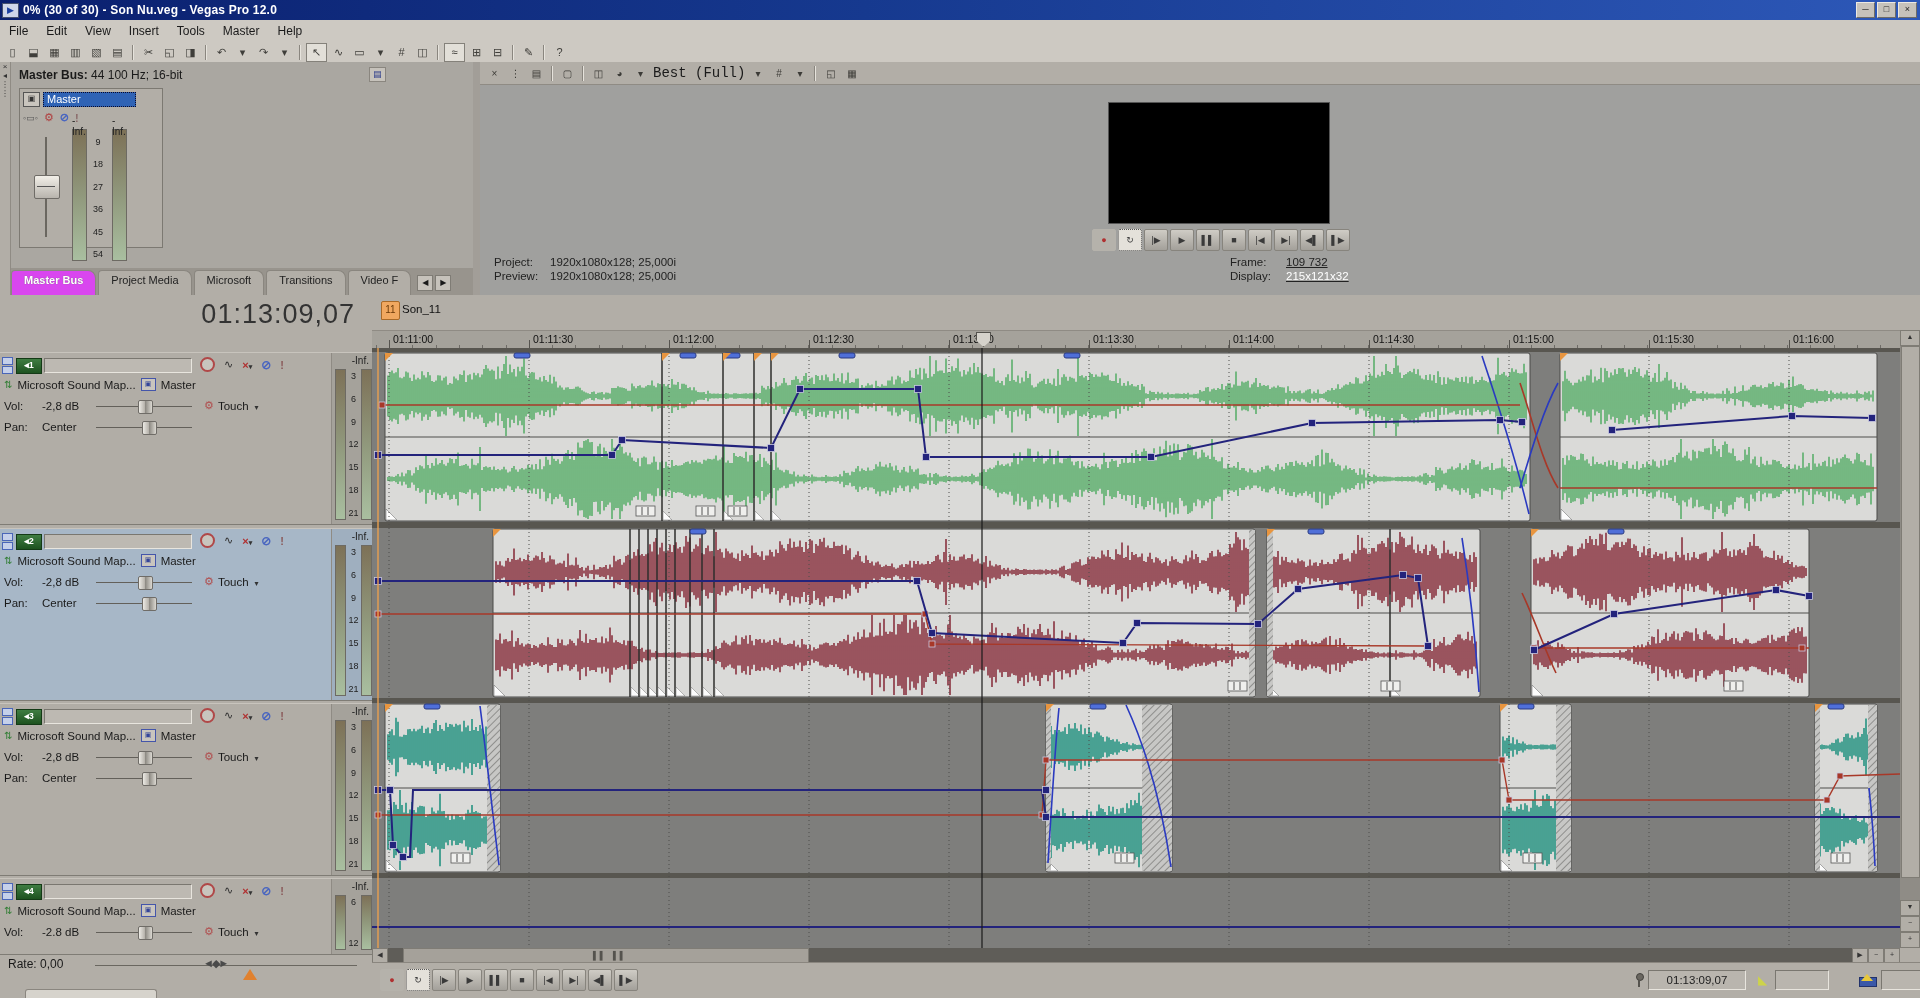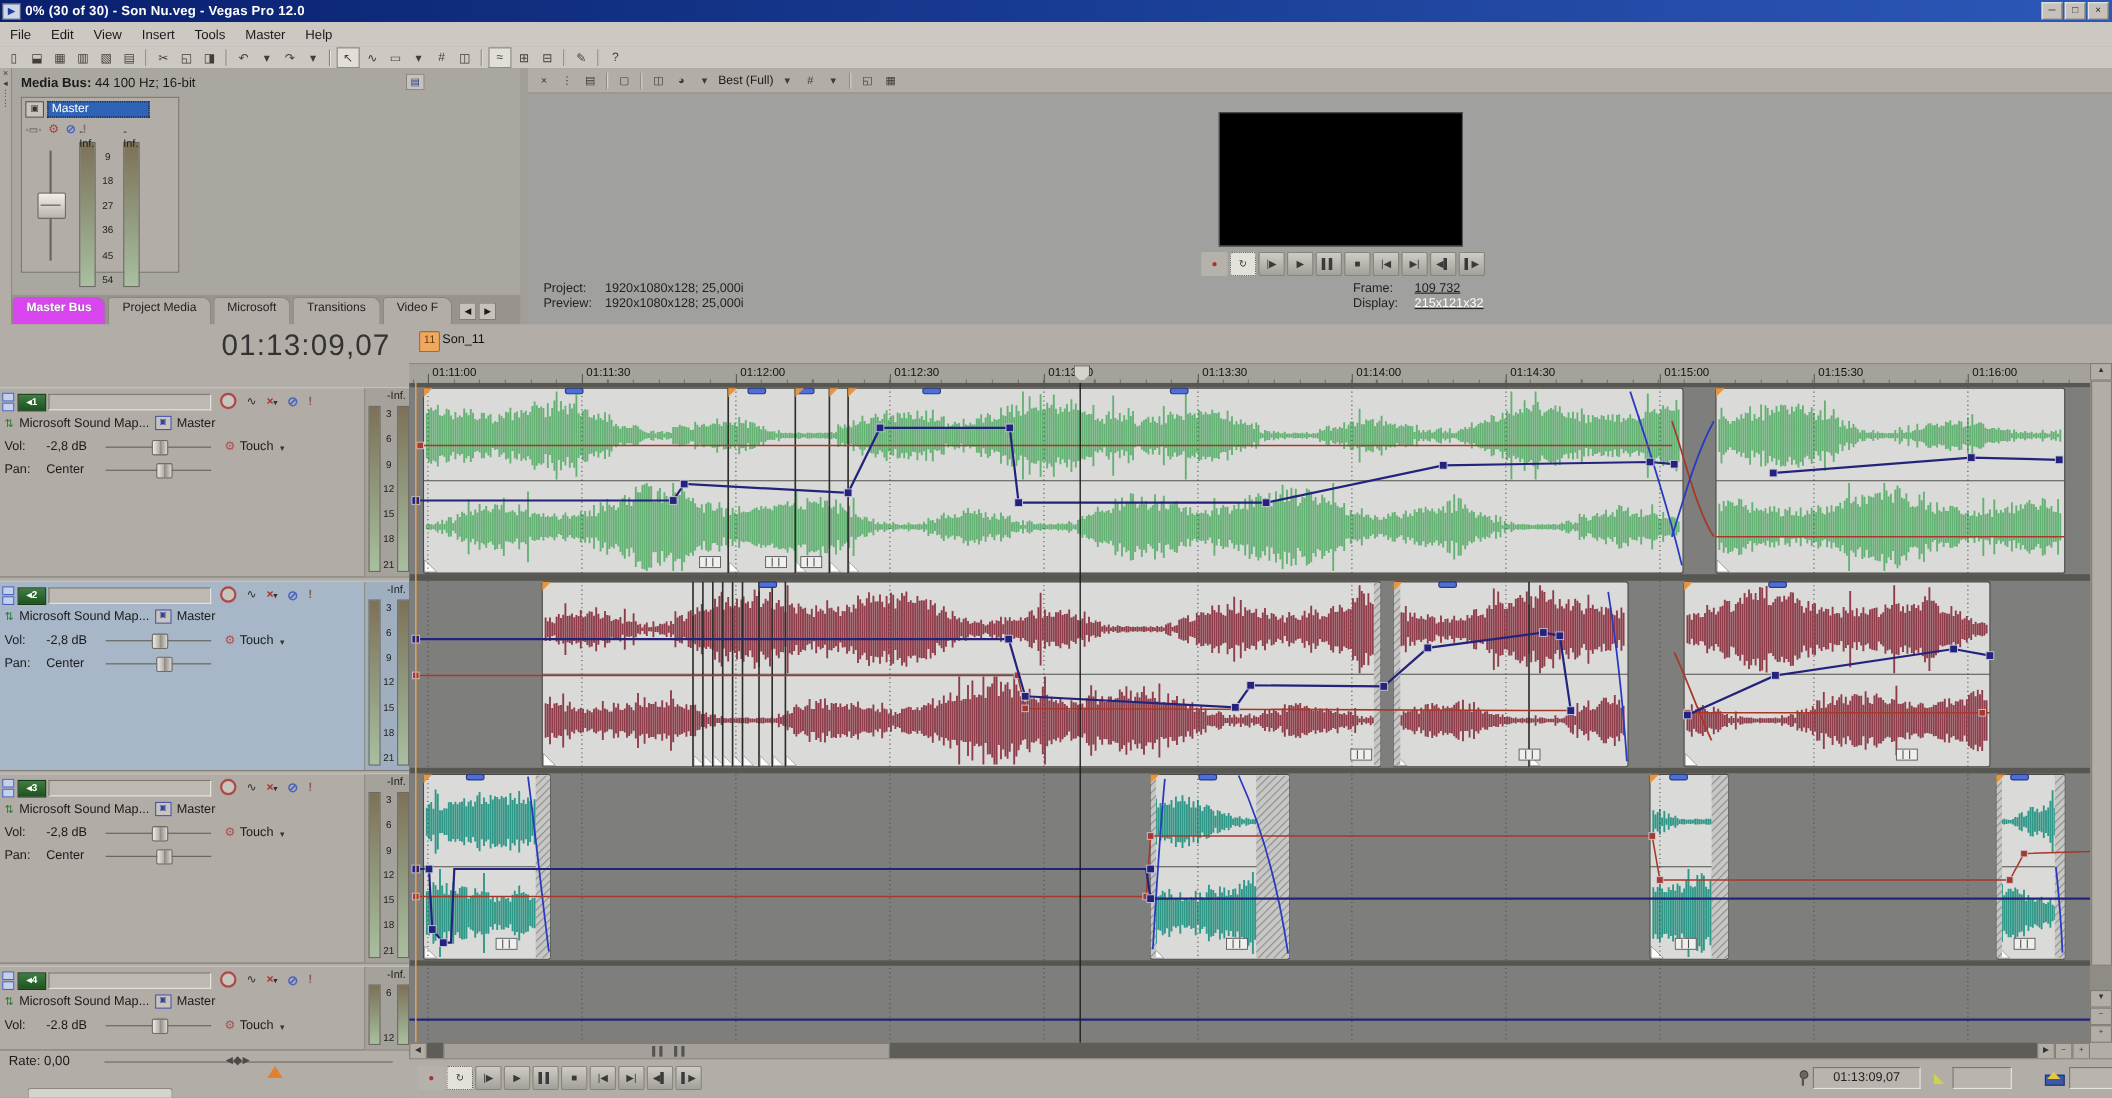--- a/index.html
+++ b/index.html
@@ -54,21 +54,21 @@
   .dtab{height:21px;padding:3px 12px 0 12px;margin-right:2px;background:#b2aea7;border:1px solid #8a867f;border-bottom:none;
     border-radius:4px 8px 0 0;font-size:11px;color:#222;}
   .dtab.active{background:#d946ef;color:#fff;font-weight:bold;text-shadow:0 0 1px #666;}
   .dtab-arrows{margin-left:4px;display:flex;gap:2px;padding-bottom:4px;}
   .dtab-arrows span{width:14px;height:14px;background:#c6c2bb;border:1px solid #7f7c75;font-size:8px;text-align:center;line-height:13px;}
   #splitter{position:absolute;left:473px;top:0;width:7px;height:233px;background:#a29e98;}
   #preview{position:absolute;left:480px;top:0;width:1440px;height:233px;background:#a0a09e;}
   #pv-toolbar{position:absolute;left:0;top:0;width:1440px;height:22px;background:#b2aea7;border-bottom:1px solid #8f8b84;
     display:flex;align-items:center;padding-left:4px;}
   .pv-btn{height:17px;min-width:17px;display:flex;align-items:center;justify-content:center;font-size:10px;color:#3c3b37;padding:0 2px;}
-  .pv-label{font-size:11px;color:#1a1a1a;padding:0 2px;}
+  .pv-label{font-size:14px;color:#1a1a1a;padding:0 2px;font-family:Liberation Mono, monospace;}
   #pv-frame{position:absolute;left:628px;top:40px;width:220px;height:120px;background:#000;border:1px solid #555;}
   #pv-transport{position:absolute;left:612px;top:167px;display:flex;gap:2px;}
   .trbtn{width:22px;height:20px;display:flex;align-items:center;justify-content:center;
     background:linear-gradient(#cfccc5,#a3a09a);border:1px solid #87847d;border-radius:2px;font-size:9px;color:#3a3a3a;}
   .trbtn.rec{color:#b03030;background:#b5b2ab;border-color:#b5b2ab;}
   .trbtn.active{background:#e4e1da;border:1px dotted #555;}
   #pv-info-l{position:absolute;left:14px;top:193px;line-height:14px;font-size:11.5px;color:#222;}
   #pv-info-r{position:absolute;left:750px;top:193px;line-height:14px;font-size:11.5px;color:#222;text-decoration:underline;}
   .info-label{display:inline-block;width:56px;}
   .wht{color:#fff;}
@@ -212,21 +212,21 @@
       <div class="tbtn">✎</div>
       <div class="tsep"></div>
       <div class="tbtn">?</div>
     </div>
 
   <div id="upper">
     <div id="dock-strip">×<br>◂<br>⋮<br>⋮</div>
 
     <div id="masterbus">
       <div id="mb-header">
-        <b>Media Bus:</b>
+        <b>Master Bus:</b>
         <span>44 100 Hz; 16-bit</span>
       </div>
       <div id="mb-menu-icon">▤</div>
       <div id="mb-strip">
         <div id="mb-titlerow">
           <div id="mb-boxicon">▣</div>
           <div id="mb-name">Master</div>
         </div>
         <div id="mb-icons">
           <span style="color:#555;font-size:9px;">◦▭◦</span>

